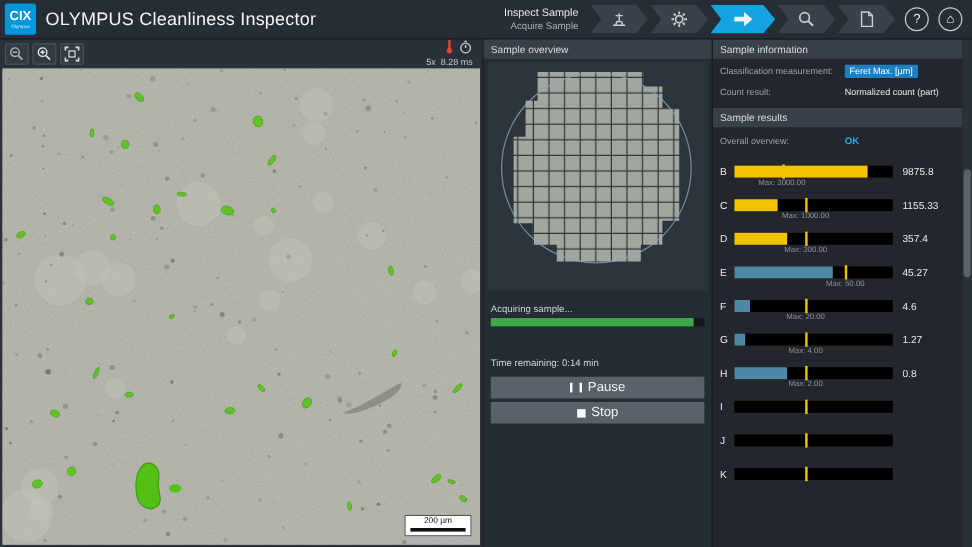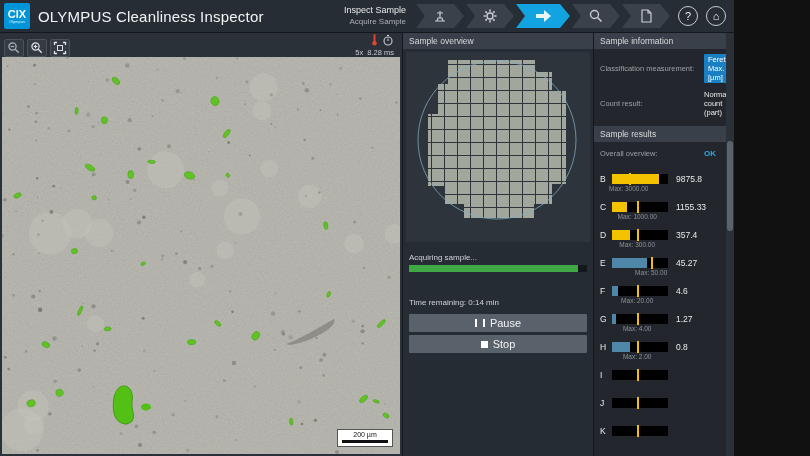--- a/index.html
+++ b/index.html
@@ -1,36 +1,36 @@
 <!DOCTYPE html>
 <html><head>
 <meta charset="utf-8">
 <style>
   html,body{margin:0;padding:0;background:#111;}
-  .app{width:734px;height:456px;position:relative;background:#23282e;font-family:"Liberation Sans",sans-serif;color:#e8eaec;overflow:hidden;font-size:9px;}
+  .app{width:810px;height:456px;position:relative;background:#23282e;font-family:"Liberation Sans",sans-serif;color:#e8eaec;overflow:hidden;font-size:9px;}
   
   .topbar{height:32px;background:#272d34;display:flex;align-items:center;border-bottom:1px solid #14171b;}
   .logo{width:26px;height:26px;background:#0094d8;margin:0 8px 0 4px;border-radius:2px;display:flex;flex-direction:column;align-items:center;justify-content:center;line-height:1;}
   .logo .l1{font-weight:bold;font-size:11px;color:#fff;}
   .logo .l2{font-size:4px;color:#dff3ff;}
   .app-title{font-size:15px;font-weight:normal;color:#f2f4f6;margin:0;letter-spacing:.2px;}
   .step-info{margin-left:auto;text-align:right;line-height:1.25;padding-right:8px;}
   .step-info .t1{font-size:9px;color:#e8eaec;}
   .step-info .t2{font-size:8px;color:#aab0b6;}
   .workflow{display:flex;align-items:center;height:26px;}
   .wstep{width:48px;height:24px;background:#3a414b;margin-left:2px;display:flex;align-items:center;justify-content:center;
     clip-path:polygon(0 0,calc(100% - 10px) 0,100% 50%,calc(100% - 10px) 100%,0 100%,9px 50%);}
   .wstep.active{background:#14a3e1;width:54px;}
   .wstep svg{display:block;}
   .roundbtn{width:20px;height:20px;border:1px solid #c6ccd2;border-radius:50%;background:transparent;color:#e8eaec;font-size:11px;line-height:18px;text-align:center;margin-left:8px;padding:0;cursor:pointer;}
   .roundbtn.home{margin-right:8px;}
   
   .content{display:flex;height:423px;}
   .viewer-col{width:402px;display:flex;flex-direction:column;background:#2b3138;border-right:1px solid #14171b;}
-  .viewer-toolbar{height:24px;display:flex;align-items:flex-end;padding:0 4px;}
+  .viewer-toolbar{height:24px;display:flex;align-items:center;padding:0 4px;}
   .tbtn{width:20px;height:18px;background:#343b43;border:1px solid #49515b;border-radius:2px;margin-right:3px;display:flex;align-items:center;justify-content:center;padding:0;cursor:pointer;}
   .exposure{margin-left:auto;text-align:right;line-height:1.1;padding-right:4px;}
   .exposure .icons{display:flex;justify-content:flex-end;gap:3px;}
   .exposure .vals{font-size:7.5px;color:#c7ccd2;}
   .viewer{flex:1;margin:0 2px 2px 2px;position:relative;background:#b2b2aa;overflow:hidden;}
   .viewer svg{position:absolute;left:0;top:0;}
   .scalebar{position:absolute;right:7px;bottom:7px;background:#fff;border:1px solid #555;padding:1px 4px 3px 4px;text-align:center;z-index:3;}
   .scalebar .txt{color:#111;font-size:7px;line-height:8px;}
   .scalebar .bar{height:3px;background:#111;margin-top:1px;width:46px;}
   

